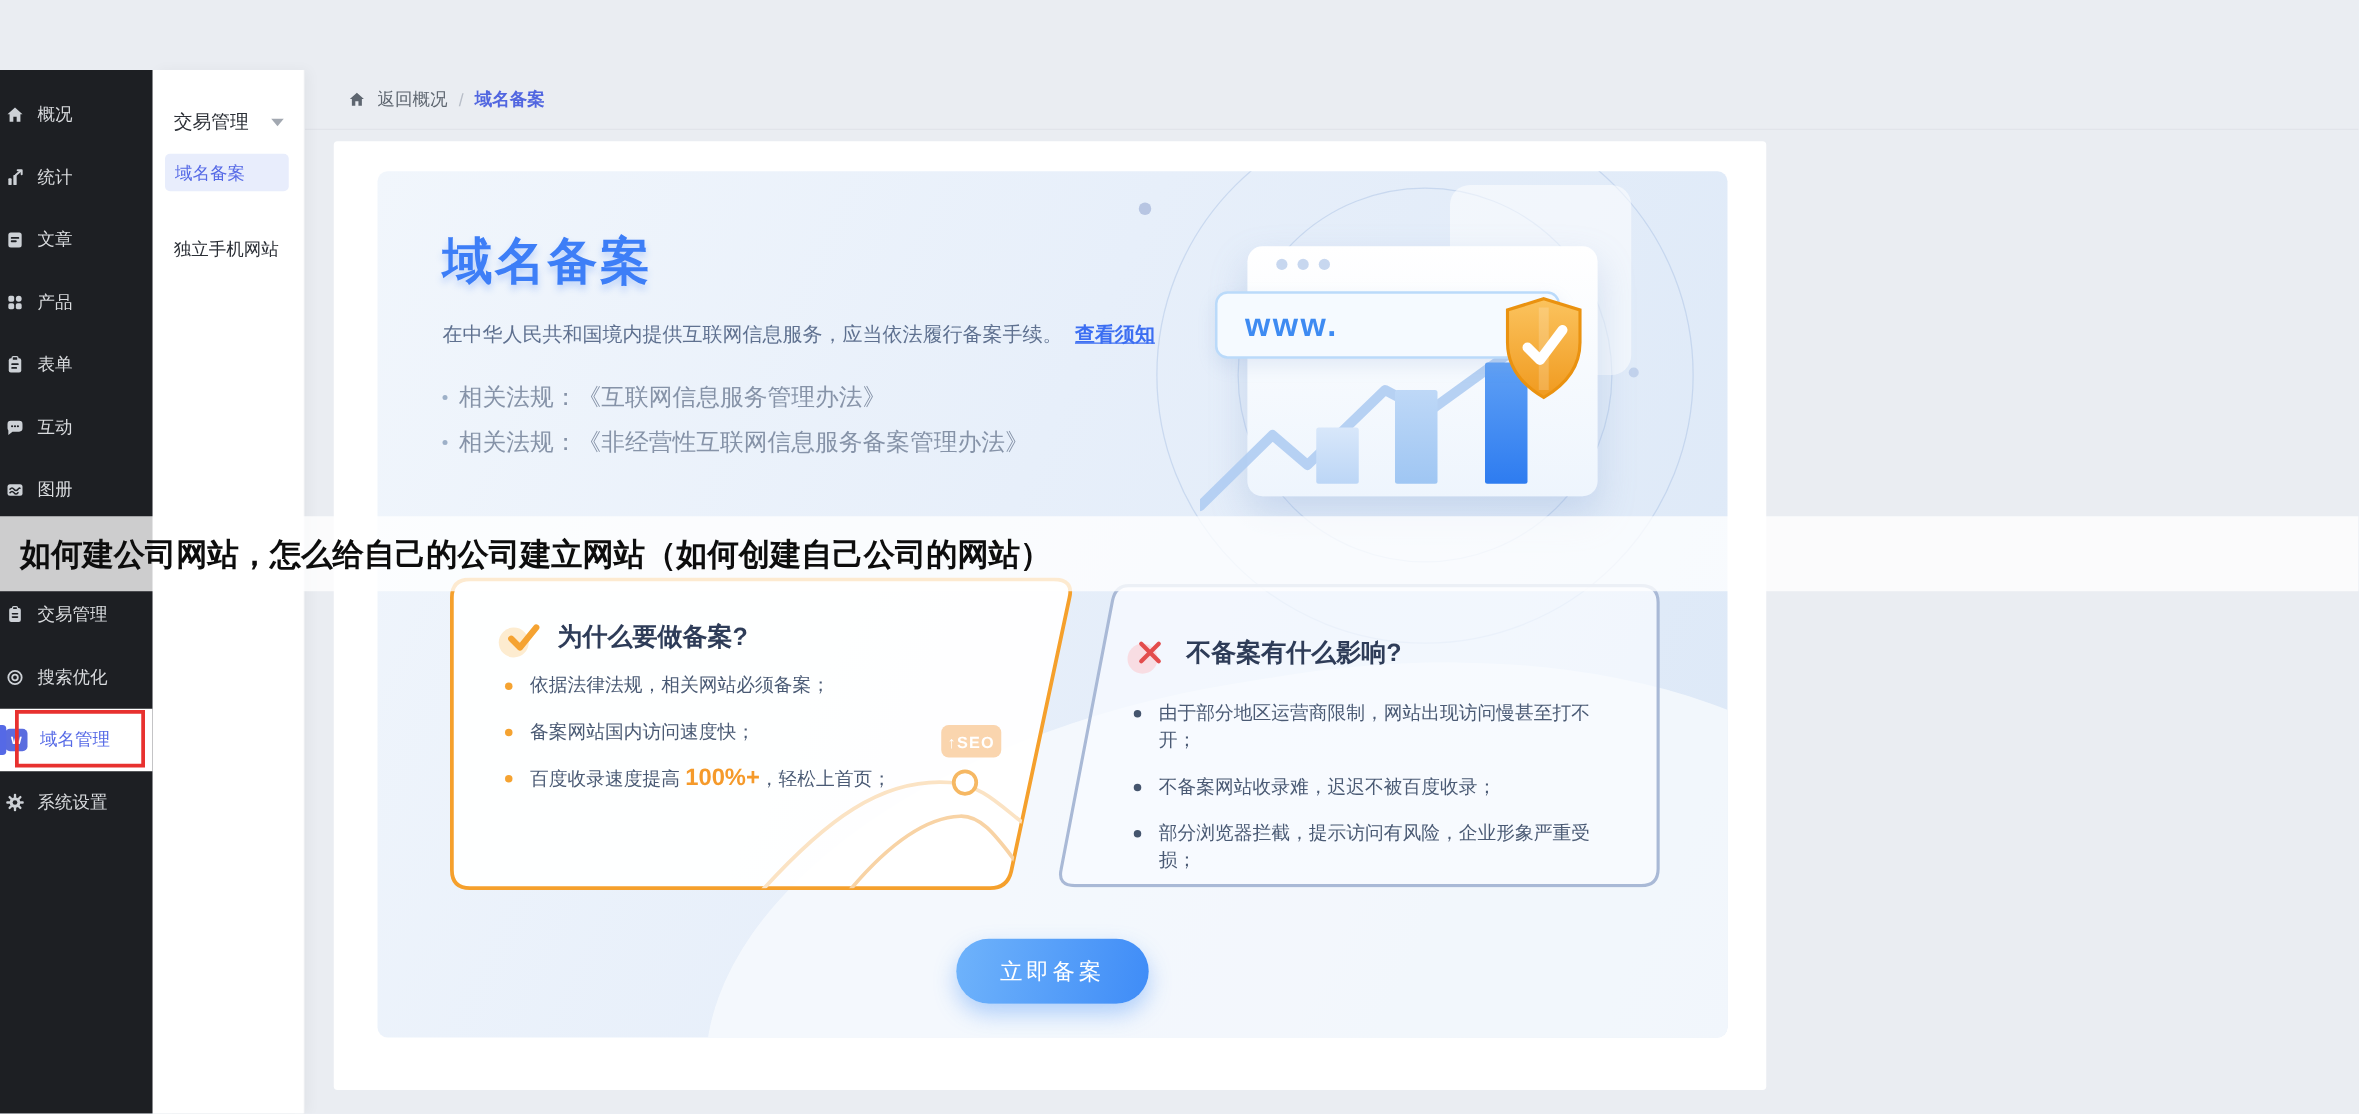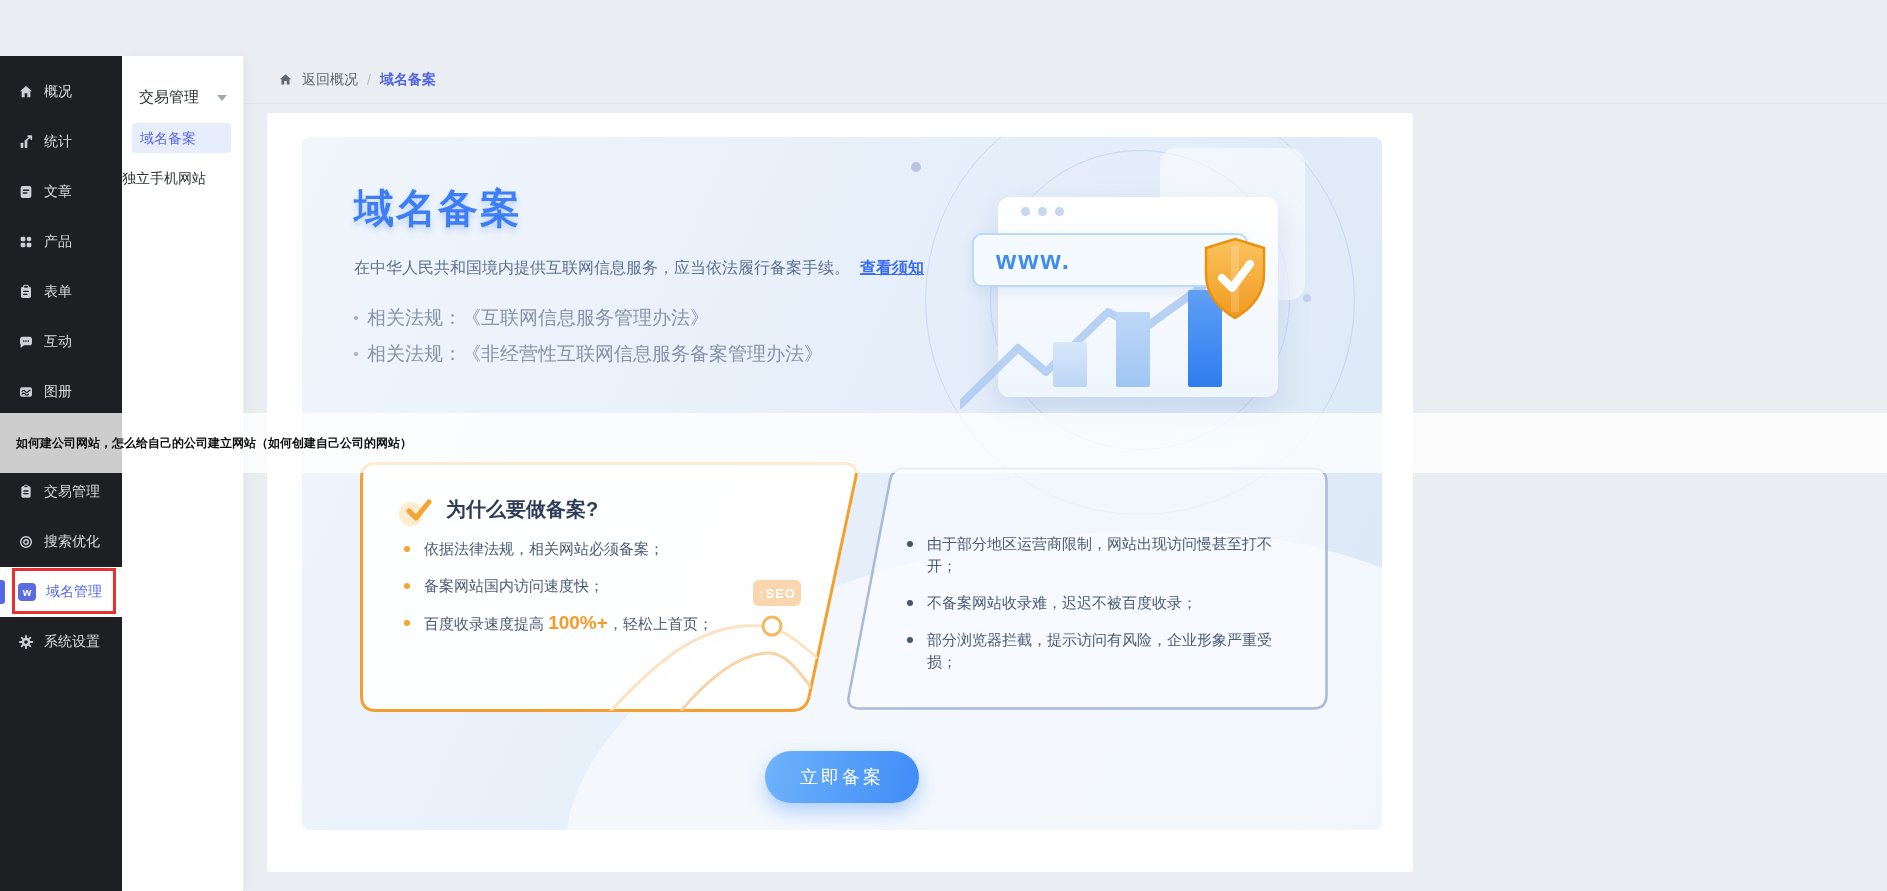--- a/index.html
+++ b/index.html
@@ -7,42 +7,42 @@
   .stage{position:relative;width:1887px;height:891px;overflow:hidden;
          font-family:"Liberation Sans","DejaVu Sans",sans-serif;background:#eaedf2;}
 
   
   .header{position:absolute;left:0;top:0;width:100%;height:56px;background:#fff;z-index:20;
           box-shadow:0 2px 6px rgba(0,0,0,.12);display:flex;align-items:center;}
   .logo{margin-left:18px;font-size:21px;font-weight:bold;color:#17181a;letter-spacing:1px;}
 
   
   .sidebar{position:absolute;left:0;top:56px;bottom:0;width:122px;background:#1d1f23;z-index:5;padding-top:11px;}
-  .side-item{position:relative;height:50px;display:flex;align-items:center;padding-left:18px;gap:10px;
+  .side-item{position:relative;height:50px;display:flex;align-items:center;padding-left:4px;gap:10px;
              color:#d9dbde;font-size:14px;cursor:pointer;}
   .side-item svg{flex:0 0 16px;}
   .side-spacer{visibility:hidden;}
   .side-item.active{background:#fff;color:#5569e6;}
   .side-item.active .pill{position:absolute;left:0;top:13px;width:5px;height:24px;background:#5569e6;border-radius:0 3px 3px 0;}
   .wbadge{width:18px;height:18px;border-radius:4px;background:#5a6cdf;color:#fff;font-size:11px;font-weight:bold;
           display:flex;align-items:center;justify-content:center;flex:0 0 18px;}
 
   
   .red-box{position:absolute;left:12px;top:568px;width:104px;height:46px;border:3px solid #e8312f;z-index:26;}
 
   
   .submenu{position:absolute;left:122px;top:56px;bottom:0;width:121px;background:#fff;z-index:4;
            box-shadow:1px 0 0 #eceef1,4px 0 10px rgba(0,0,0,.04);}
   .sub-group{display:flex;align-items:center;justify-content:space-between;padding:0 16px 0 17px;
              margin-top:32px;font-size:15px;color:#2b2f36;cursor:pointer;}
   .caret{width:0;height:0;border-left:5px solid transparent;border-right:5px solid transparent;border-top:6px solid #a2a8b1;}
   .sub-item{font-size:14px;color:#2b2f36;cursor:pointer;}
   .sub-item.active{margin:16px 12px 0 10px;height:30px;line-height:30px;padding-left:8px;background:#e8edfc;
                    color:#5569e6;border-radius:4px;}
-  .sub-item.plain{margin-top:12px;height:26px;line-height:26px;}
+  .sub-item.plain{margin-top:33px;padding-left:17px;height:26px;line-height:26px;}
 
   
   .content{position:absolute;left:243px;top:56px;right:0;bottom:0;background:#eaedf2;}
   .breadcrumb{height:48px;display:flex;align-items:center;gap:9px;padding-left:35px;
               font-size:14px;color:#5e6670;border-bottom:1px solid #e1e4ea;}
   .crumb-sep{color:#b8bec8;}
   .crumb-current{color:#5166e0;font-weight:bold;cursor:pointer;}
   .crumb-back{cursor:pointer;}
 
   .white-card{position:absolute;left:24px;top:57px;width:1146px;height:759px;background:#fff;border-radius:3px;}
@@ -103,21 +103,21 @@
 
   
   .cta{position:absolute;left:50%;top:614px;transform:translateX(-50%);width:154px;height:52px;border-radius:26px;
        background:linear-gradient(100deg,#6fb3fb 0%,#3f8cf7 100%);box-shadow:0 8px 18px rgba(64,140,247,.38);
        color:#fff;font-size:18px;letter-spacing:3px;display:flex;align-items:center;justify-content:center;
        cursor:pointer;z-index:4;}
 
   
   .overlay{position:absolute;left:0;top:413px;width:1887px;height:60px;background:rgba(255,255,255,.78);
            z-index:30;display:flex;align-items:center;padding-left:16px;}
-  .overlay span{font-size:12px;font-weight:bold;color:#0d0d0d;}
+  .overlay span{font-size:25px;font-weight:bold;color:#0d0d0d;}
 </style>
 </head>
 <body>
 
 <div class="stage">
 
 
   <div class="sidebar">
 
     <div class="side-item">
@@ -359,20 +359,29 @@
                   </div>
               </div>
             </div>
           </div>
 
           <div class="card card-impact">
             <svg class="card-bg" width="483" height="243" viewBox="0 0 483 243">
               <path d="M58 1.5 H468 Q481.5 1.5 481.5 15 V228 Q481.5 241.5 468 241.5 H15 Q1 241.5 3.9 228.5 L45 13.5 Q47.4 1.5 58 1.5 Z" fill="rgba(248,251,255,0.72)" stroke="#A9B9D6" stroke-width="2.5"></path>
             </svg>
             <div class="card-content">
+              <div class="card-title">
+                <span class="t-ico">
+                  <span class="halo halo-red"></span>
+                  <svg width="22" height="22" viewBox="0 0 22 22">
+                      <path d="M4 4 L18 18 M18 4 L4 18" stroke="#e34d4d" stroke-width="3.4" stroke-linecap="round"></path>
+                    </svg>
+                </span>
+                <span>不备案有什么影响?</span>
+              </div>
               <div class="blist" style="margin-top:24px;">
                 <div class="bitem">
                     <span class="dot dot-dark"></span>
                     <span>由于部分地区运营商限制，网站出现访问慢甚至打不开；</span>
                   </div>
                 <div class="bitem">
                     <span class="dot dot-dark"></span>
                     <span>不备案网站收录难，迟迟不被百度收录；</span>
                   </div>
                 <div class="bitem">

